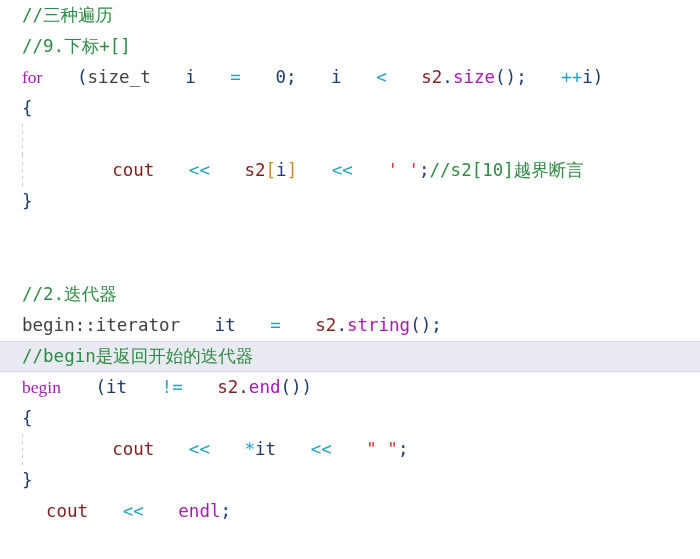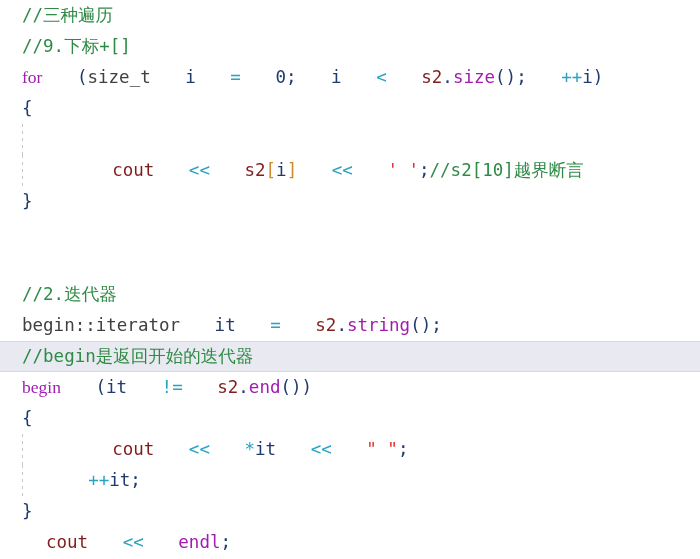--- a/index.html
+++ b/index.html
@@ -84,17 +84,16 @@
       <div class="code-line guide"><span class="t-plain">    </span><span class="t-plain">cout</span><span class="t-plain"> </span><span class="t-op">&lt;&lt;</span><span class="t-plain"> </span><span class="t-var">s2</span><span class="t-bracket">[</span><span class="t-ident">i</span><span class="t-bracket">]</span><span class="t-plain"> </span><span class="t-op">&lt;&lt;</span><span class="t-plain"> </span><span class="t-string">' '</span><span class="t-semi">;</span><span class="t-comment">//s2[10]越界断言</span></div>
       <div class="code-line"><span class="t-brace">}</span></div>
       <div class="code-line">&nbsp;</div>
       <div class="code-line">&nbsp;</div>
       <div class="code-line"><span class="t-comment">//2.迭代器</span></div>
       <div class="code-line"><span class="t-type">begin::iterator</span><span class="t-plain"> </span><span class="t-ident">it</span><span class="t-plain"> </span><span class="t-op">=</span><span class="t-plain"> </span><span class="t-var">s2</span><span class="t-punc">.</span><span class="t-func">string</span><span class="t-punc">()</span><span class="t-semi">;</span></div>
       <div class="code-line current"><span class="t-comment">//begin是返回开始的迭代器</span></div>
       <div class="code-line"><span class="t-keyword">begin</span><span class="t-plain"> </span><span class="t-punc">(</span><span class="t-ident">it</span><span class="t-plain"> </span><span class="t-op">!=</span><span class="t-plain"> </span><span class="t-var">s2</span><span class="t-punc">.</span><span class="t-func">end</span><span class="t-punc">()</span><span class="t-punc">)</span></div>
       <div class="code-line"><span class="t-brace">{</span></div>
       <div class="code-line guide"><span class="t-plain">    </span><span class="t-plain">cout</span><span class="t-plain"> </span><span class="t-op">&lt;&lt;</span><span class="t-plain"> </span><span class="t-op">*</span><span class="t-ident">it</span><span class="t-plain"> </span><span class="t-op">&lt;&lt;</span><span class="t-plain"> </span><span class="t-string">" "</span><span class="t-semi">;</span></div>
-      <div class="code-line guide"><span class="t-plain">    </span><span class="t-op">++</span><span class="t-ident">it</span><span class="t-semi">;</span></div>
       <div class="code-line"><span class="t-brace">}</span></div>
       <div class="code-line"><span class="t-plain">cout</span><span class="t-plain"> </span><span class="t-op">&lt;&lt;</span><span class="t-plain"> </span><span class="t-func">endl</span><span class="t-semi">;</span></div>
     </div>
 </div>
 
 </body></html>

